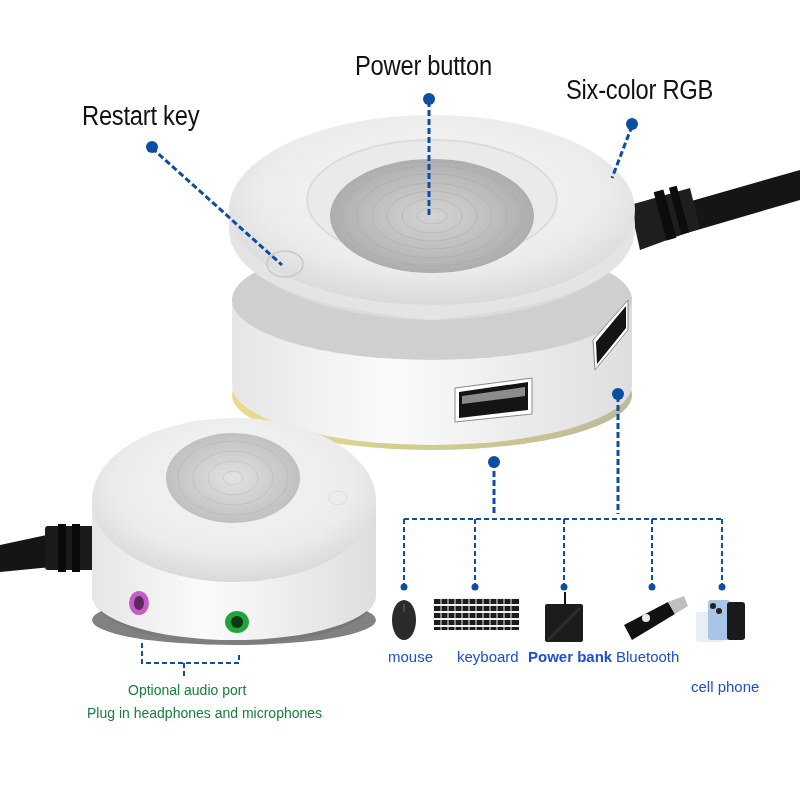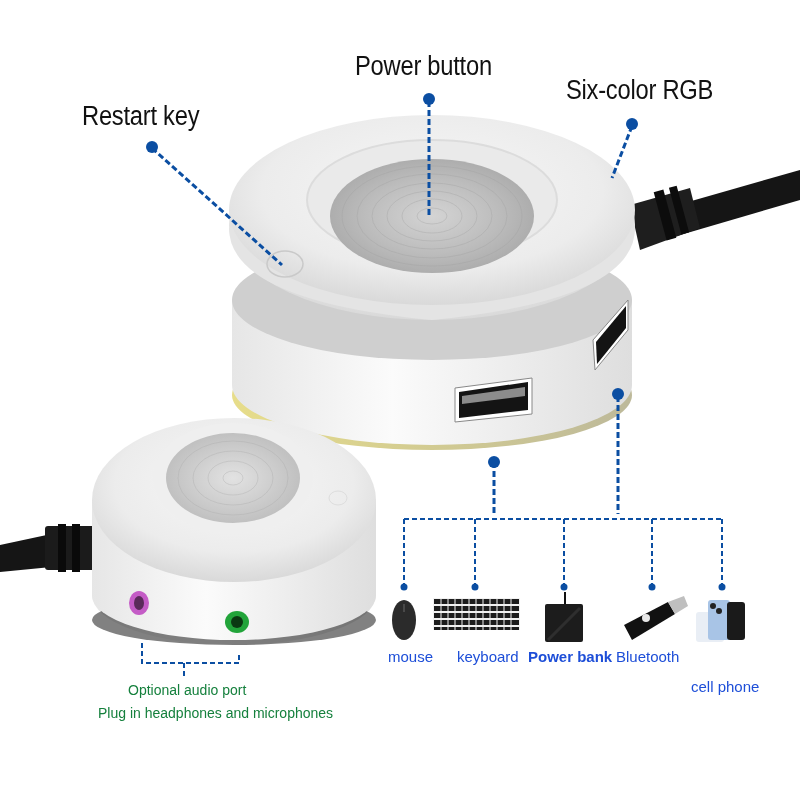--- a/index.html
+++ b/index.html
@@ -188,13 +188,13 @@
   </g>
 </svg>
 
 <div class="abs label-dev" style="left:388px;top:648px;">mouse</div>
 <div class="abs label-dev" style="left:457px;top:648px;">keyboard</div>
 <div class="abs label-dev" style="left:528px;top:648px;font-weight:bold;">Power bank</div>
 <div class="abs label-dev" style="left:616px;top:648px;">Bluetooth</div>
 <div class="abs label-dev" style="left:691px;top:646px;margin-top:32px;">cell phone</div>
 
 <div class="abs label-small" style="left:128px;top:682px;">Optional audio port</div>
-<div class="abs label-small" style="left:98px;top:705px;">Plug in headphones and microphones</div>
+<div class="abs label-small" style="left:87px;top:705px;">Plug in headphones and microphones</div>
 
 </body></html>

